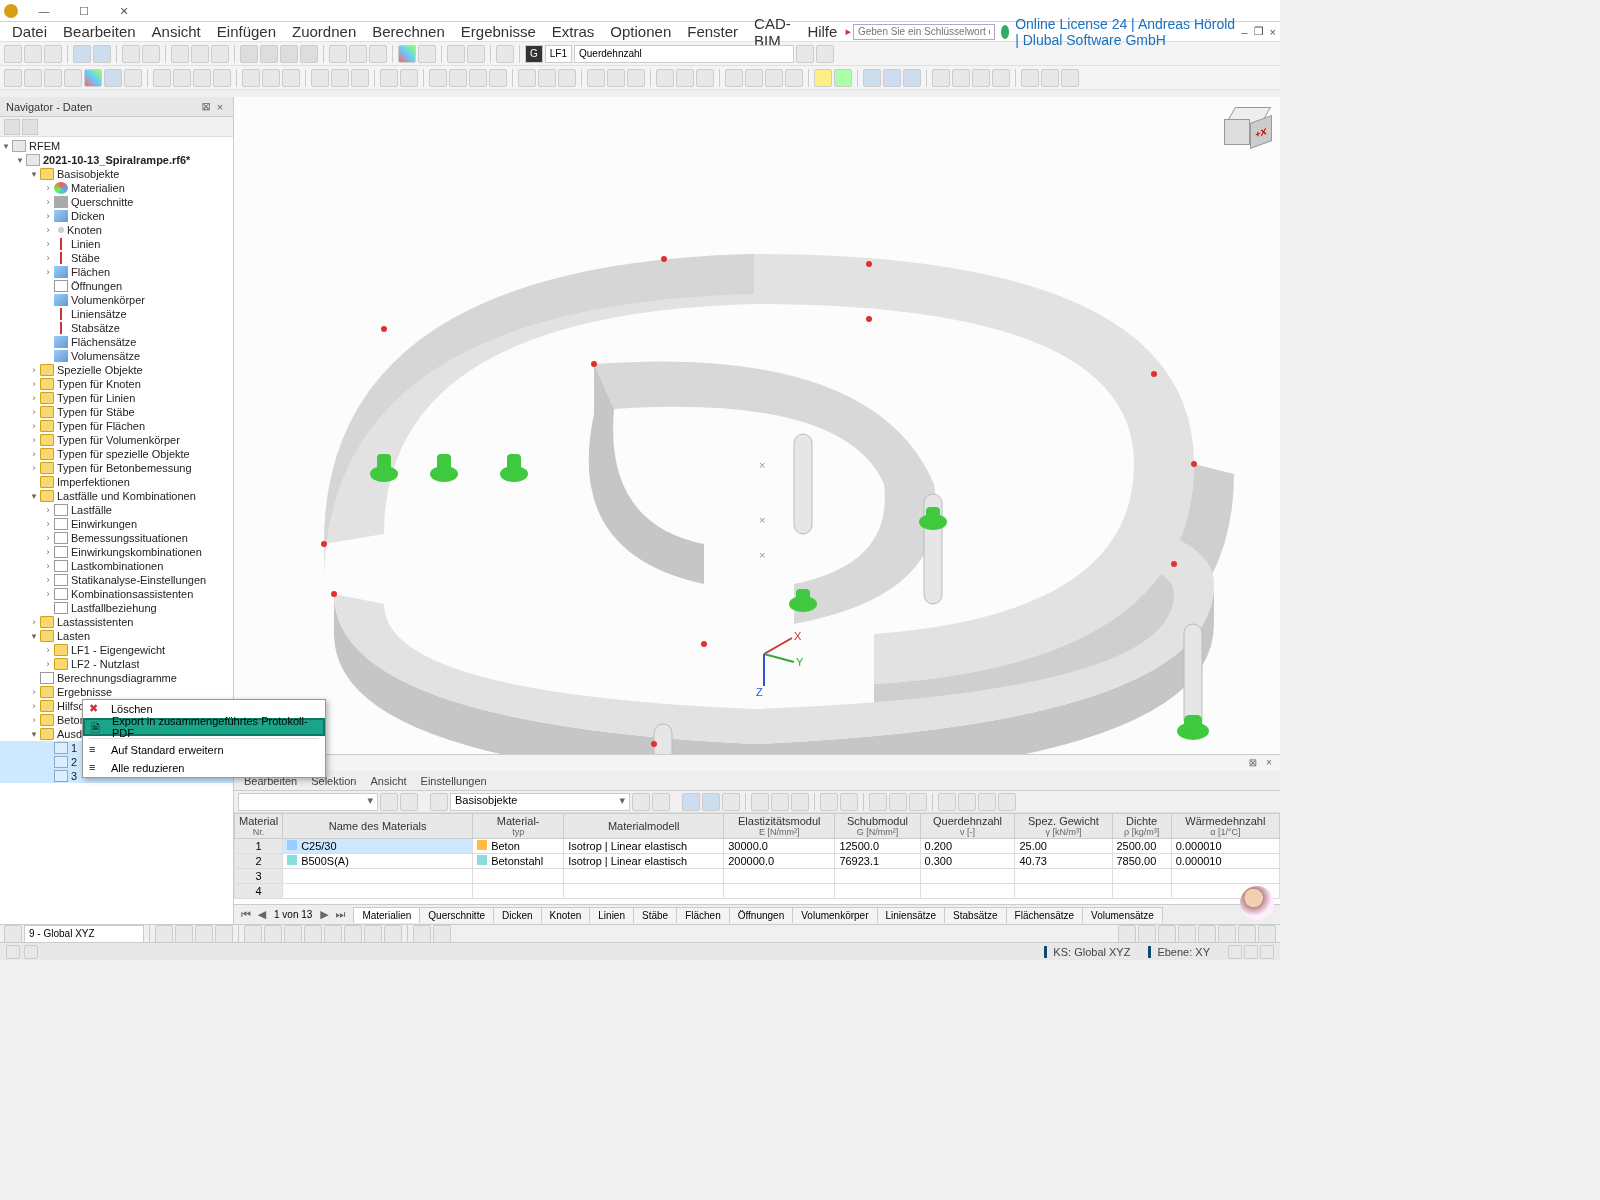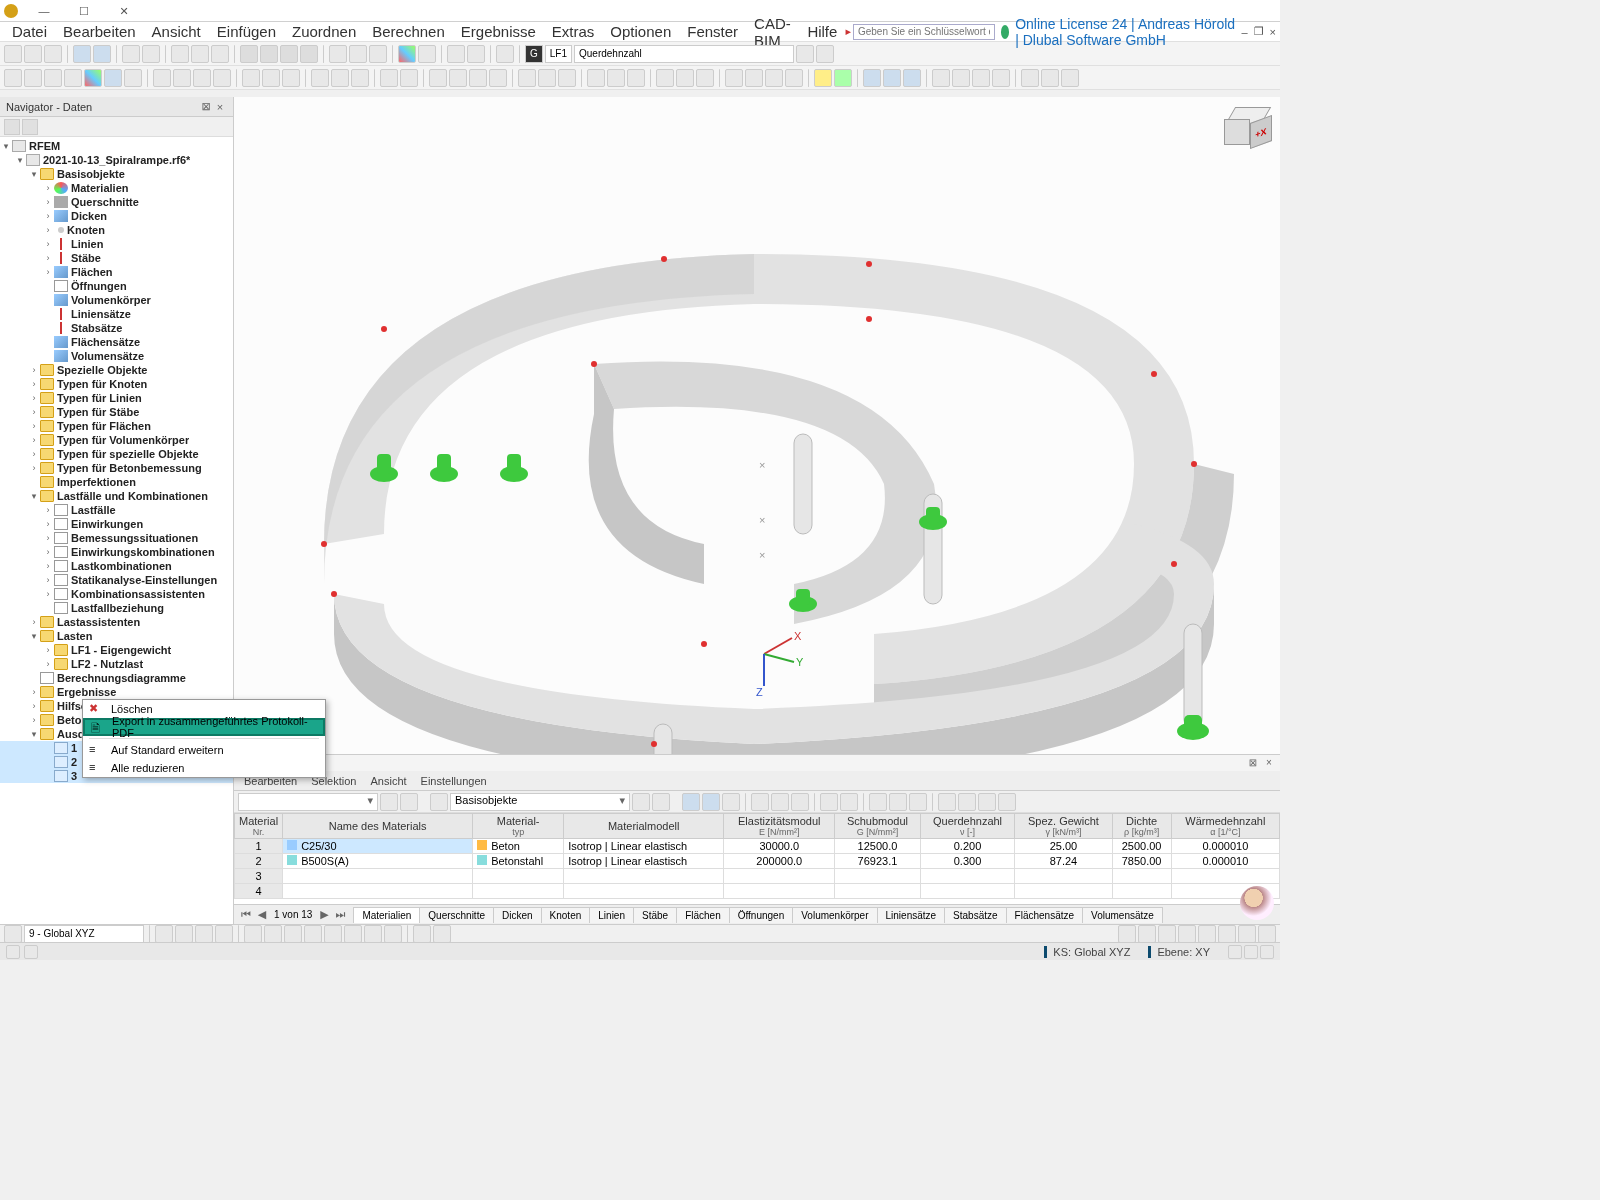--- a/index.html
+++ b/index.html
@@ -45,21 +45,21 @@
 .tn .ic { width: 14px; height: 12px; margin-right: 3px; display: inline-block; }
 .tn .ic.folder { background: #f7d872; border: 1px solid #d4a017; border-radius: 1px; }
 .tn .ic.file { background: #e8e8e8; border: 1px solid #aaa; }
 .tn .ic.node { background: #ccc; border-radius: 50%; width: 6px; height: 6px; margin-left: 4px; }
 .tn .ic.line { background: linear-gradient(to right, transparent 40%, #c33 40%, #c33 60%, transparent 60%); }
 .tn .ic.bar { background: #aaa; }
 .tn .ic.surf { background: linear-gradient(135deg, #9cf, #69c); }
 .tn .ic.txt { background: #fff; border: 1px solid #999; }
 .tn .ic.doc { background: #def; border: 1px solid #8ac; }
 .tn.sel { background: #cde8ff; }
-.tn .lbl { overflow: hidden; text-overflow: ellipsis; font-weight: bold; }
+.tn .lbl { overflow: hidden; text-overflow: ellipsis; }
 .d0{padding-left:0}.d1{padding-left:14px}.d2{padding-left:28px}.d3{padding-left:42px}
 
 
 .viewport { flex: 1; background: #fcfcfc; position: relative; overflow: hidden; }
 .cube { position: absolute; top: 8px; right: 8px; width: 50px; height: 50px; }
 .cube .face { position: absolute; background: #e0e0e0; border: 1px solid #999; }
 .cube .top { width: 36px; height: 18px; transform: skewX(-30deg); left: 8px; top: 2px; background: #eee; }
 .cube .front { width: 26px; height: 26px; left: 2px; top: 14px; background: #ddd; }
 .cube .side { width: 22px; height: 26px; left: 28px; top: 14px; transform: skewY(-20deg); background: #ccc; color: #c00; text-align: center; font-size: 9px; font-weight: bold; line-height: 26px; }
 .axes-small { position: absolute; left: 20px; bottom: 60px; width: 50px; height: 50px; }
@@ -79,21 +79,21 @@
 .tablepanel .tpbar { height: 20px; background: #eee; border-bottom: 1px solid #ccc; display: flex; align-items: center; padding: 0 4px; gap: 2px; font-size: 11px; color: #444; }
 .tablepanel .tpbar .lbl { margin: 0 6px; }
 .tablepanel .tptools { height: 22px; background: #f0f0f0; border-bottom: 1px solid #ddd; display: flex; align-items: center; padding: 0 4px; gap: 2px; }
 .tablepanel .combo { background: #fff; border: 1px solid #ccc; height: 18px; padding: 0 18px 0 4px; font-size: 11px; position: relative; }
 .tablepanel .combo::after { content: "▾"; position: absolute; right: 4px; color: #666; }
 .tablepanel .grid { flex: 1; overflow: auto; background: #fff; }
 .tablepanel table { border-collapse: collapse; width: 100%; font-size: 11px; }
 .tablepanel th { background: #e8e8e8; border: 1px solid #ccc; padding: 1px 4px; font-weight: normal; color: #333; text-align: center; }
 .tablepanel th .sub { font-size: 9px; color: #666; display: block; }
 .tablepanel td { border: 1px solid #ddd; padding: 1px 4px; height: 13px; }
-.tablepanel td.num { text-align: center; }
+.tablepanel td.num { text-align: left; }
 .tablepanel td.hdr { background: #e8e8e8; text-align: center; width: 30px; }
 .tablepanel .tabstrip { height: 20px; background: #eee; border-top: 1px solid #ccc; display: flex; align-items: center; padding: 0 4px; gap: 0; }
 .tablepanel .tabstrip .nav { width: 16px; text-align: center; color: #666; }
 .tablepanel .tabstrip .pg { margin: 0 4px; font-size: 10px; }
 .tablepanel .tabstrip .tab { padding: 2px 8px; border: 1px solid #ccc; border-bottom: none; background: #f4f4f4; font-size: 10px; margin-left: -1px; }
 .tablepanel .tabstrip .tab.active { background: #fff; }
 
 
 .bottombar1 { position: absolute; left: 0; right: 0; bottom: 18px; height: 18px; background: #f0f0f0; border-top: 1px solid #ccc; display: flex; align-items: center; padding: 0 4px; gap: 2px; }
 .statusbar { position: absolute; left: 0; right: 0; bottom: 0; height: 18px; background: #e8e8e8; border-top: 1px solid #ccc; display: flex; align-items: center; padding: 0 6px; font-size: 10px; color: #444; }
@@ -676,21 +676,21 @@
             <td class="num">0.000010</td>
         </tr>
         <tr>
           <td class="hdr">2</td>
           <td><span style="display:inline-block;width:10px;height:10px;background:#8dd;margin-right:4px"></span><span>B500S(A)</span></td>
           <td><span style="display:inline-block;width:10px;height:10px;background:#8dd;margin-right:4px"></span><span>Betonstahl</span></td>
           <td>Isotrop | Linear elastisch</td>
           <td class="num">200000.0</td>
             <td class="num">76923.1</td>
           <td class="num">0.300</td>
-            <td class="num">87.24</td>
+            <td class="num">40.73</td>
           <td class="num">7850.00</td>
             <td class="num">0.000010</td>
         </tr>
         <tr>
             <td class="hdr">3</td>
             <td></td>
             <td></td>
             <td></td>
             <td></td>
             <td></td>

